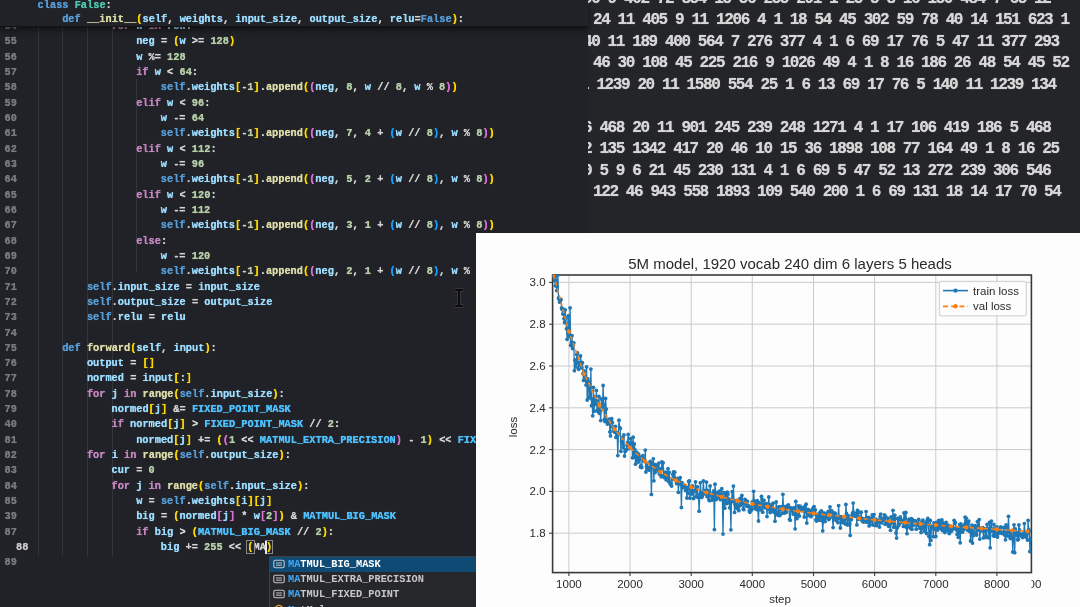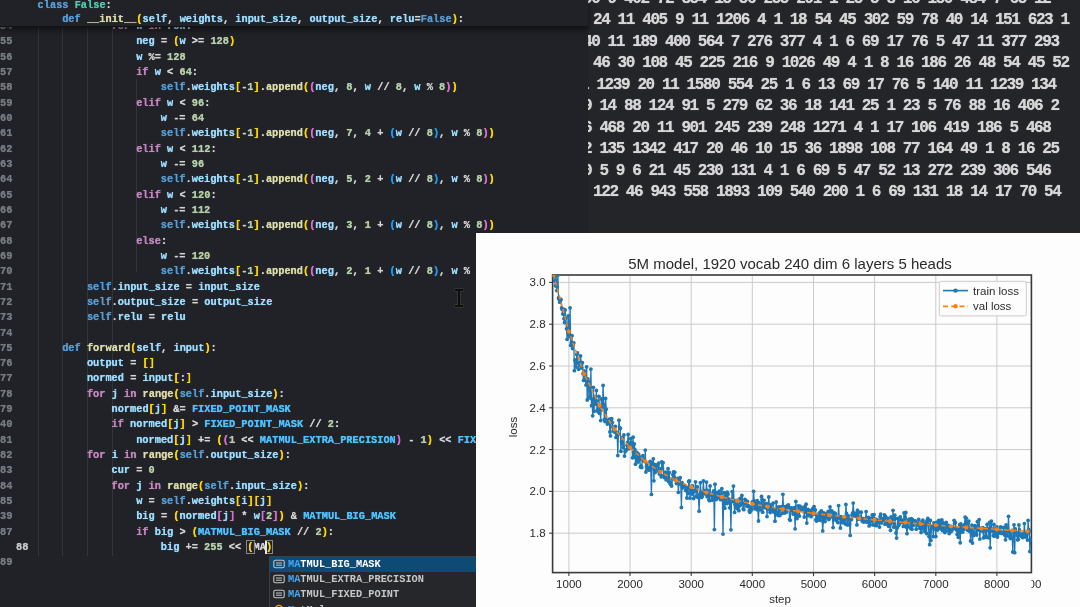--- a/index.html
+++ b/index.html
@@ -1,19 +1,19 @@
 <!DOCTYPE html>
 <html><head><meta charset="utf-8"><style>
 * { margin:0; padding:0; box-sizing:border-box; }
 html,body { width:1080px; height:607px; overflow:hidden; background:#212227; }
 #stage { position:relative; width:1080px; height:607px; font-family:"Liberation Mono",monospace; }
 #codepane { position:absolute; left:0; top:0; width:588px; height:607px; background:#212227; }
 .cl,.ln,.lnc { position:absolute; font-size:10.3px; font-weight:bold; line-height:15.2px; height:15.2px; white-space:pre; color:#d4d4d4; text-shadow:0 0 0.7px currentColor; }
 .cl i { font-style:normal; }
-.ln,.lnc { left:0; width:21.5px; text-align:left; color:#757b82; font-weight:bold; }
+.ln,.lnc { left:0; width:21.5px; text-align:center; color:#757b82; font-weight:bold; }
 .lnc { color:#c6c6c6;padding-left:16px; }
 .ig { position:absolute; width:1px; background:#34353b; }
 .k1 { color:#569cd6; } .k2 { color:#c586c0; } .fn { color:#dcdcaa; }
 .vr { color:#9cdcfe; } .cn { color:#4fc1ff; } .nm { color:#b5cea8; }
 .op { color:#d4d4d4; } .tl { color:#4ec9b0; }
 .b1 { color:#ffd700; } .b2 { color:#da70d6; } .b3 { color:#179fff; }
 .bm { outline:1px solid #888; outline-offset:-0.5px; }
 #sticky { position:absolute; left:0; top:0; width:588px; height:26.5px; background:#212227;
   border-bottom:1px solid #121212; box-shadow:0 3px 6px rgba(0,0,0,0.5); z-index:3; }
 #numpane { position:absolute; left:588px; top:0; width:492px; height:233px; background:#242529; overflow:hidden; z-index:2;text-align:center; }
@@ -131,21 +131,20 @@
 <div id="sticky">
 <div class="cl" style="left:37.6px;top:-2.1px"><i class="k1">class</i> <i class="tl">False</i><i class="op">:</i></div>
 <div class="cl" style="left:62.2px;top:11.9px"><i class="k1">def</i> <i class="fn">__init__</i><i class="b1">(</i><i class="vr">self</i><i class="op">,</i> <i class="vr">weights</i><i class="op">,</i> <i class="vr">input_size</i><i class="op">,</i> <i class="vr">output_size</i><i class="op">,</i> <i class="vr">relu</i><i class="op">=</i><i class="k1">False</i><i class="b1">)</i><i class="op">:</i></div>
 </div>
 <div id="numpane">
 <div class="nr" style="left:-5px;top:-11.2px">00 9 402 72 854 15 56 255 291 1 25 5 8 16 150 484 7 65 12</div>
 <div class="nr" style="left:5px;top:10.2px">24 11 405 9 11 1206 4 1 18 54 45 302 59 78 40 14 151 623 1</div>
 <div class="nr" style="left:-5px;top:31.8px">40 11 189 400 564 7 276 377 4 1 6 69 17 76 5 47 11 377 293</div>
 <div class="nr" style="left:5px;top:53.2px">46 30 108 45 225 216 9 1026 49 4 1 8 16 186 26 48 54 45 52</div>
 <div class="nr" style="left:-8px;top:74.8px">1 1239 20 11 1580 554 25 1 6 13 69 17 76 5 140 11 1239 134</div>
-<div class="nr" style="left:-5px;top:96.2px">9 14 88 124 91 5 279 62 36 18 141 25 1 23 5 76 88 16 406 2</div>
 <div class="nr" style="left:-5px;top:117.8px">6 468 20 11 901 245 239 248 1271 4 1 17 106 419 186 5 468 </div>
 <div class="nr" style="left:-5px;top:139.2px">2 135 1342 417 20 46 10 15 36 1898 108 77 164 49 1 8 16 25</div>
 <div class="nr" style="left:-5px;top:160.8px">0 5 9 6 21 45 230 131 4 1 6 69 5 47 52 13 272 239 306 546 </div>
 <div class="nr" style="left:5px;top:182.2px">122 46 943 558 1893 109 540 200 1 6 69 131 18 14 17 70 54 </div>
 </div>
 <div id="chart"><svg width="604" height="374" viewBox="0 0 604 374">
 <rect x="0" y="0" width="604" height="374" fill="#fdfdfd"></rect>
 <g stroke="#cbcbcb" stroke-width="1">
           <line x1="92.9" y1="42.0" x2="92.9" y2="339.6"></line>
           <line x1="154.0" y1="42.0" x2="154.0" y2="339.6"></line>

